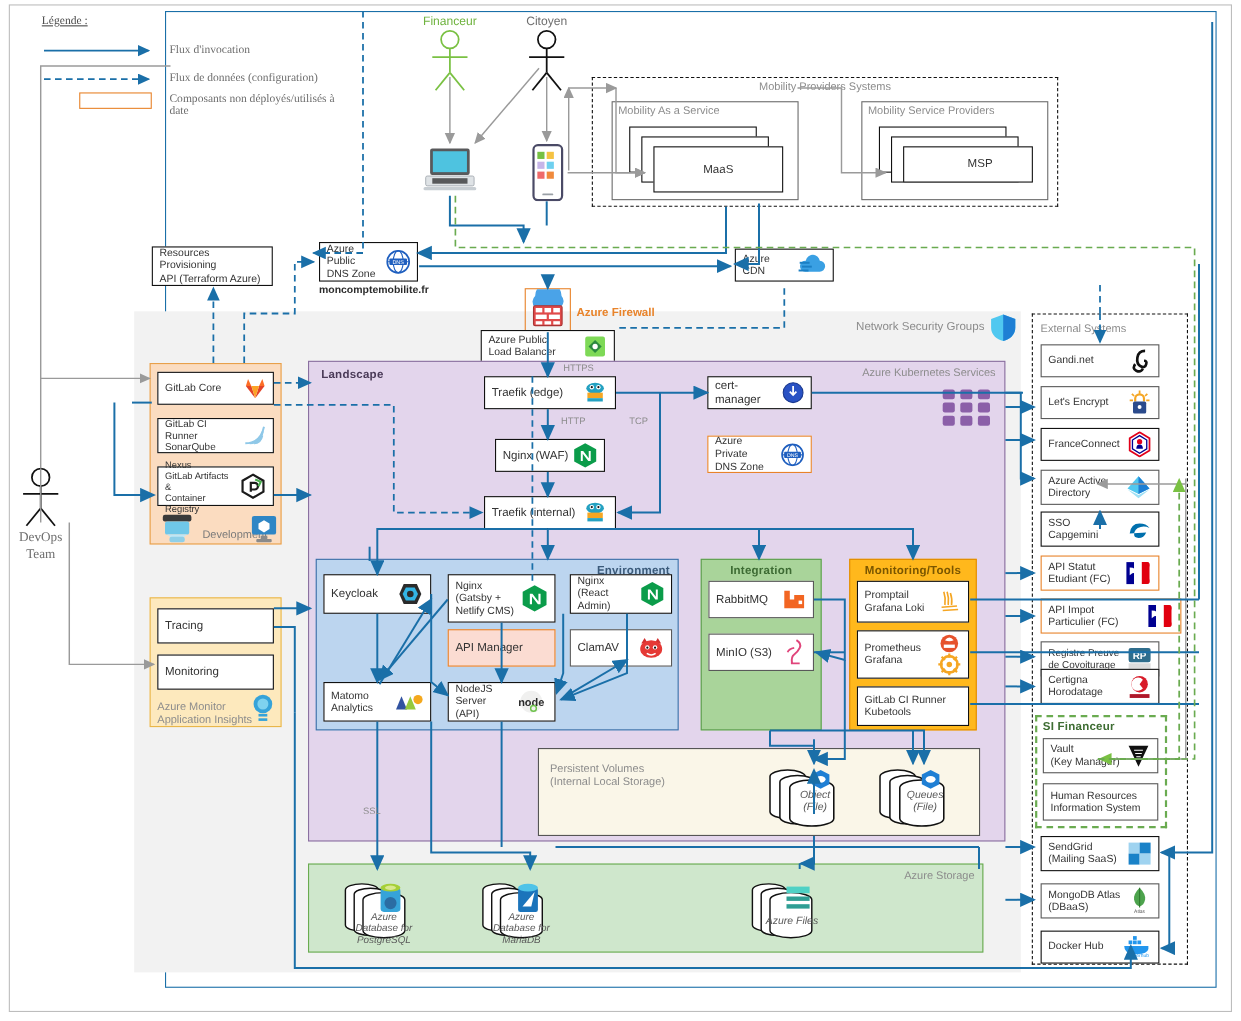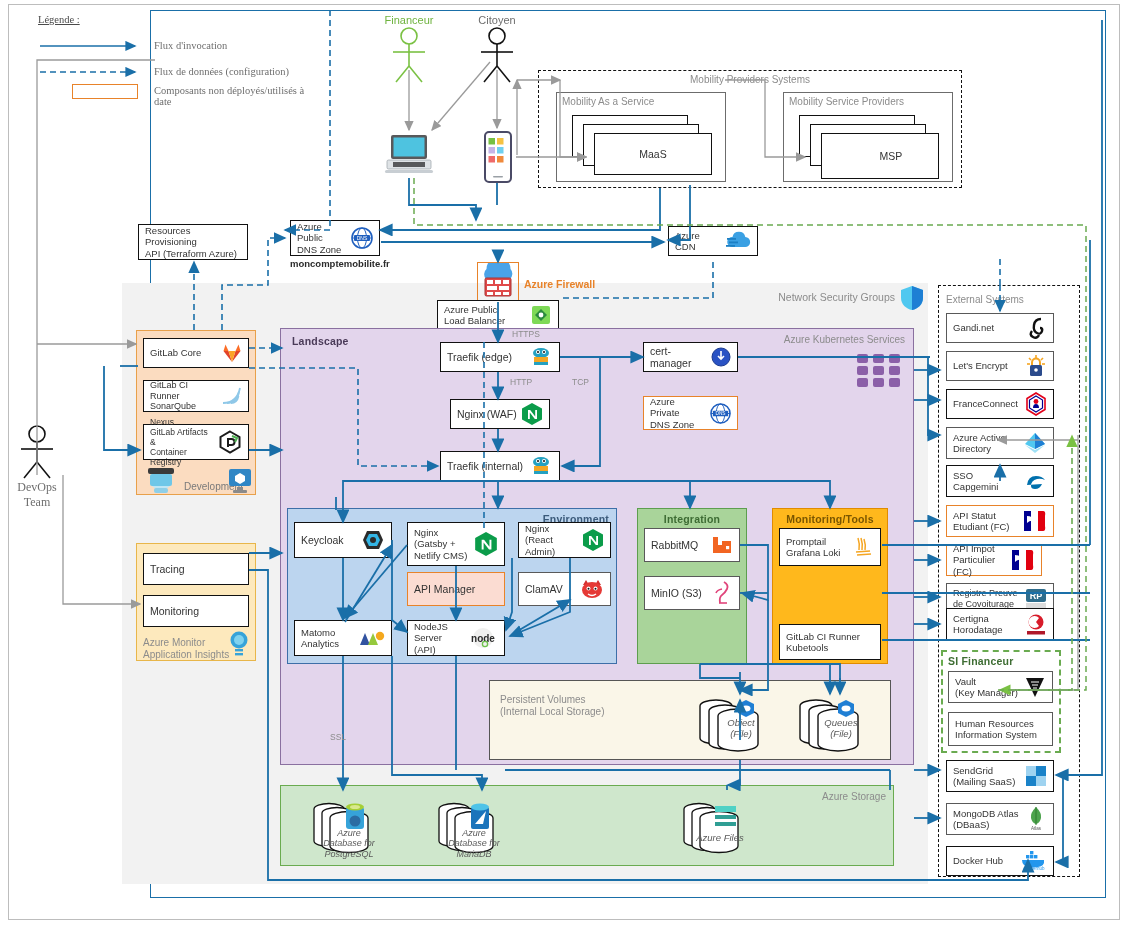--- a/index.html
+++ b/index.html
@@ -116,21 +116,21 @@
   <div class="abs" style="left:572px;top:115px;width:116px;height:42px;border:1.6px solid #111;background:#fff;"></div>
   <div class="abs" style="left:583px;top:124px;width:116px;height:42px;border:1.6px solid #111;background:#fff;"></div>
   <div class="abs node" style="left:594px;top:133px;width:118px;height:42px;justify-content:center;">
     <span class="txt" style="text-align:center;flex:none;">MaaS</span>
   </div>
 
   <div class="abs grp" style="left:783px;top:92px;width:170px;height:90px;"></div>
   <div class="abs lbl" style="left:789px;top:96px;">Mobility Service Providers</div>
   <div class="abs" style="left:799px;top:115px;width:116px;height:42px;border:1.6px solid #111;background:#fff;"></div>
   <div class="abs" style="left:810px;top:124px;width:116px;height:42px;border:1.6px solid #111;background:#fff;"></div>
-  <div class="abs node" style="left:821px;top:133px;width:118px;height:46px;justify-content:center;padding-left:28px;">
+  <div class="abs node" style="left:821px;top:133px;width:118px;height:33px;justify-content:center;padding-left:28px;">
     <span class="txt" style="text-align:center;flex:none;">MSP</span>
   </div>
 
   <div class="abs node" style="left:138px;top:224px;width:110px;height:36px;">
     <span class="txt" style="font-size:9.5px;">Resources Provisioning
 API (Terraform Azure)</span>
   </div>
 
   <div class="abs node" style="left:290px;top:220px;width:90px;height:36px;">
     <span class="txt" style="font-size:9.5px;">Azure Public
@@ -386,20 +386,34 @@
             <path d="M7 3 q2 6 1 12"></path>
             <path d="M10 4 q2 6 1 11"></path>
           </g>
       <g stroke="#f5a623" stroke-width="1.4">
             <line x1="2" y1="17" x2="16" y2="16"></line>
             <line x1="3" y1="20" x2="17" y2="19"></line>
           </g>
         </svg>
     </span>
   </div>
+  <div class="abs node" style="left:779px;top:573px;width:102px;height:44px;">
+    <span class="txt" style="font-size:9.5px;">Prometheus
+Grafana</span>
+    <span class="ic">
+      <svg width="22" height="38" viewBox="0 0 22 38">
+        <circle cx="11" cy="9" r="8" fill="#e6522c"></circle>
+          <path d="M7 6 q4 -5 8 0 q-4 2 -8 0z" fill="#fff"></path>
+          <rect x="6" y="10" width="10" height="3" fill="#fff"></rect>
+        <circle cx="11" cy="28" r="7.5" fill="none" stroke="#f5a623" stroke-width="2.4"></circle>
+        <path d="M11 18 v4 M11 34 v4 M1 28 h4 M17 28 h4 M4 21 l3 3 M15 32 l3 3 M18 21 l-3 3 M7 32 l-3 3" stroke="#f5a623" stroke-width="2"></path>
+        <circle cx="11" cy="28" r="2.5" fill="#f5a623"></circle>
+      </svg>
+    </span>
+  </div>
   <div class="abs node" style="left:779px;top:624px;width:102px;height:36px;">
     <span class="txt" style="font-size:9.5px;">GitLab CI Runner
 Kubetools</span>
   </div>
 
   <div class="abs" style="left:489px;top:680px;width:402px;height:80px;background:#faf6e8;border:1.4px solid #555;"></div>
   <div class="abs lbl" style="left:500px;top:694px;white-space:pre-line;">Persistent Volumes
 (Internal Local Storage)</div>
 
   <div class="abs" style="left:698px;top:694px;width:86px;height:60px;">
@@ -612,21 +626,21 @@
 Etudiant (FC)</span>
     <span class="ic">
       <svg width="24" height="22" viewBox="0 0 24 22">
           <rect x="1" y="1" width="7" height="20" fill="#000091"></rect>
       <rect x="8" y="1" width="7" height="20" fill="#fff"></rect>
           <path d="M15 1 h5 q3 0 2 5 v10 q1 5 -2 5 h-5 z" fill="#e1000f"></path>
       <path d="M4 6 q6 0 7 5 q-4 -1 -7 2z" fill="#fff"></path>
         </svg>
     </span>
   </div>
-  <div class="abs node orange" style="left:946px;top:544px;width:96px;height:32px;justify-content:space-between;">
+  <div class="abs node orange" style="left:946px;top:544px;width:128px;height:32px;justify-content:space-between;">
     <span class="txt" style="font-size:9.5px;">API Impot
 Particulier (FC)</span>
     <span class="ic">
       <svg width="24" height="22" viewBox="0 0 24 22">
           <rect x="1" y="1" width="7" height="20" fill="#000091"></rect>
       <rect x="8" y="1" width="7" height="20" fill="#fff"></rect>
           <path d="M15 1 h5 q3 0 2 5 v10 q1 5 -2 5 h-5 z" fill="#e1000f"></path>
       <path d="M4 6 q6 0 7 5 q-4 -1 -7 2z" fill="#fff"></path>
         </svg>
     </span>

